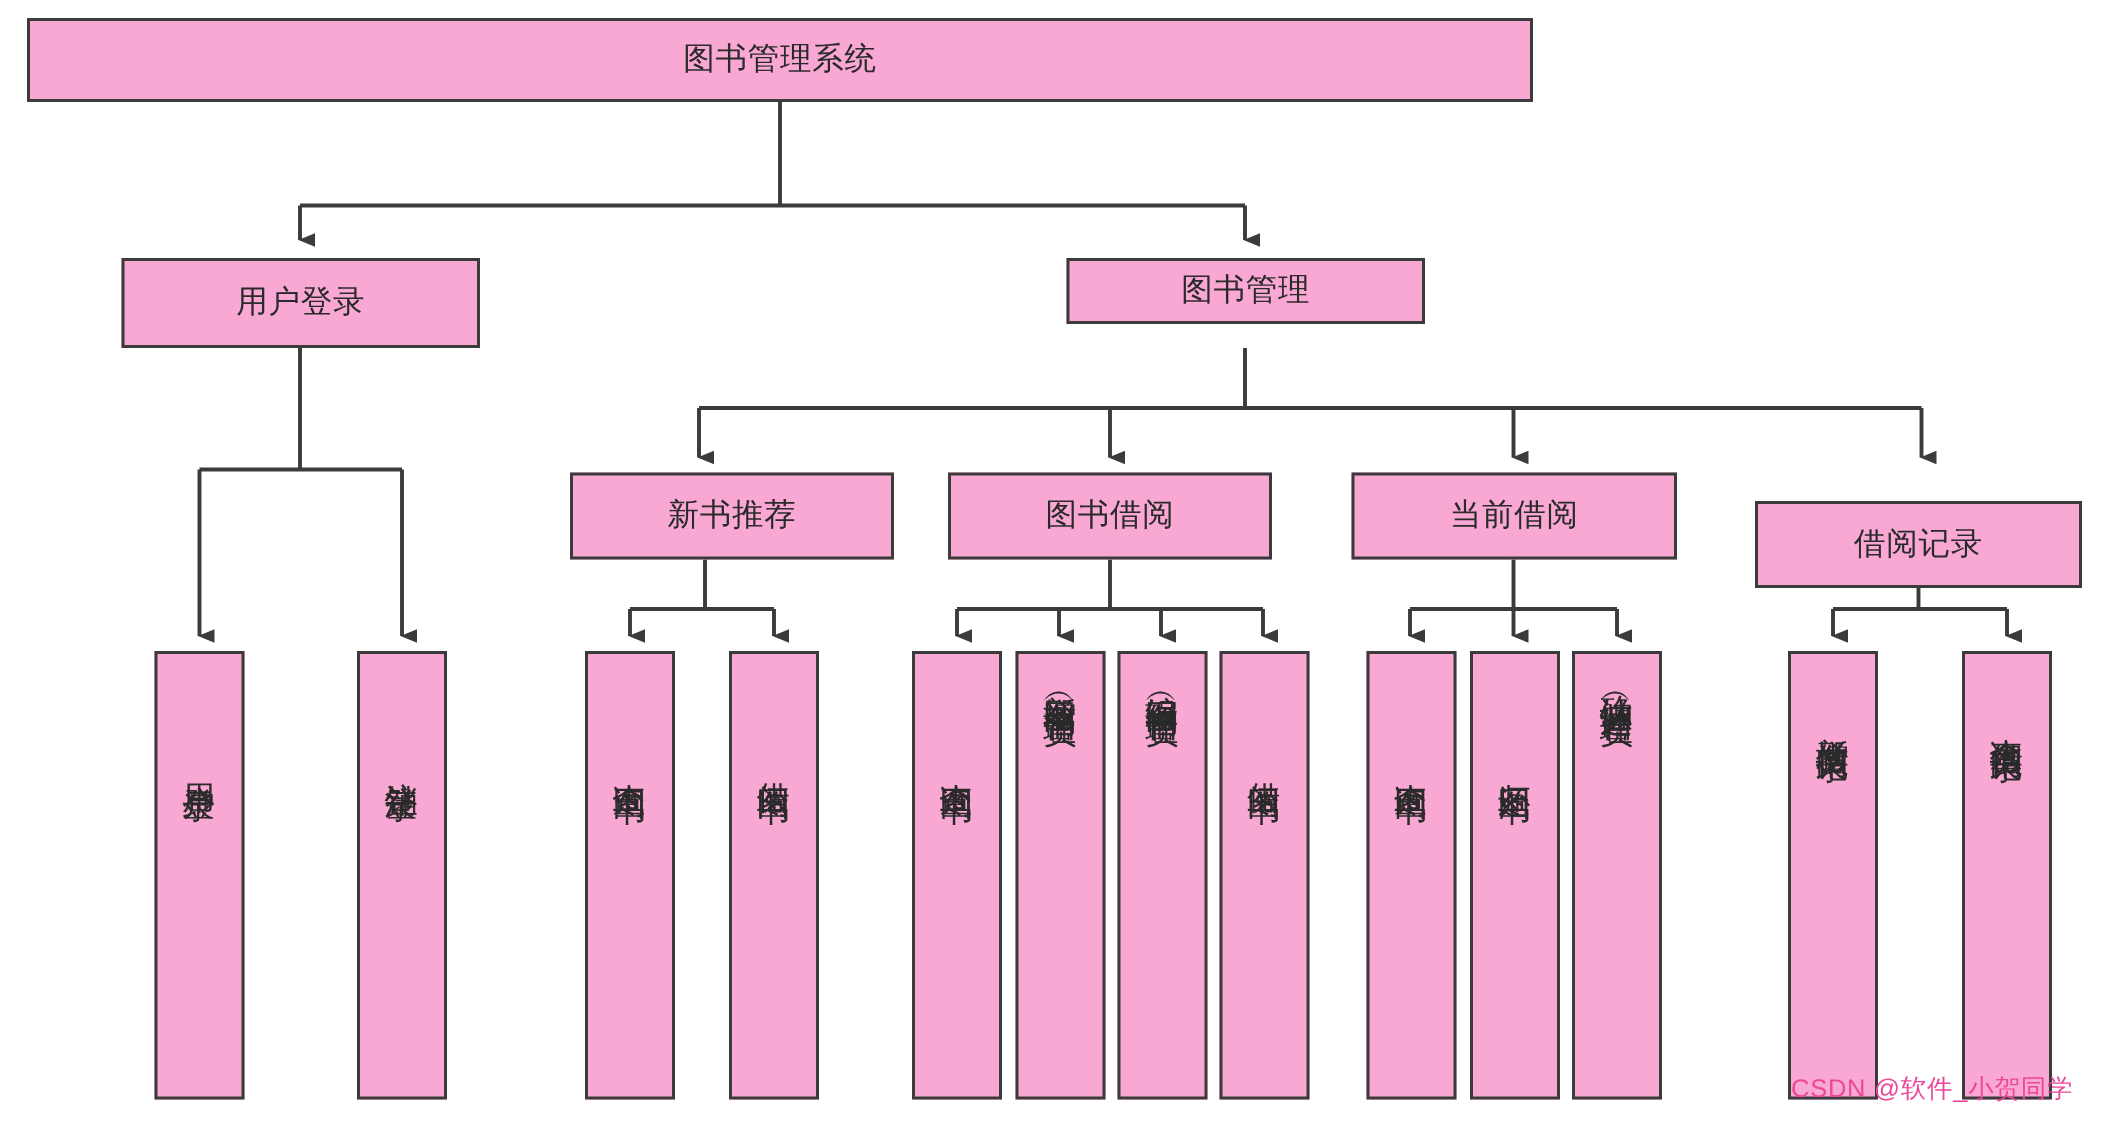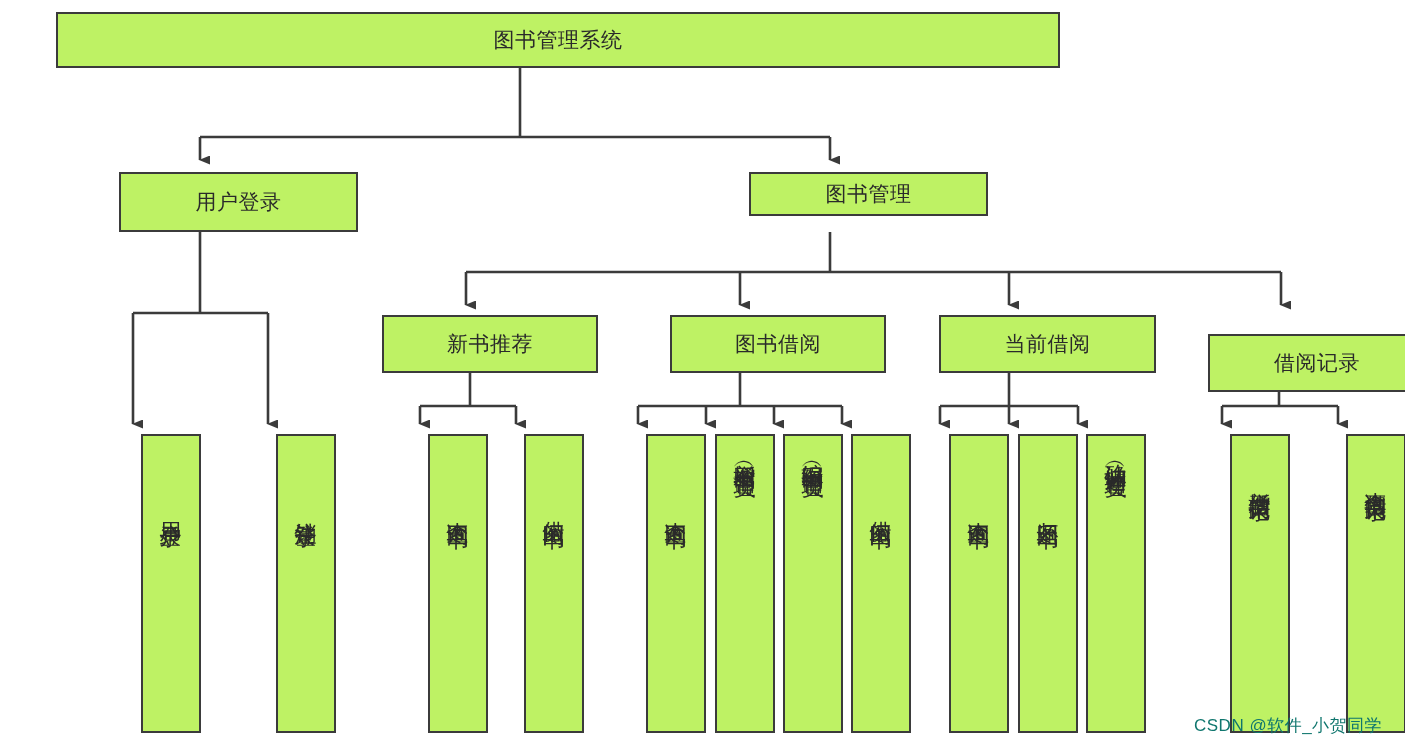--- a/index.html
+++ b/index.html
@@ -23,26 +23,25 @@
     position: absolute;
     top: 0;
     left: 0;
     width: 1405px;
     height: 747px;
   }
   .node-box {
     position: absolute;
     box-sizing: border-box;
     border: 2.5px solid #3b3b3b;
-    background: #bef264;
+    background: #f9a8d4;
     display: flex;
     align-items: center;
     justify-content: center;
     color: #1f1f1f;
-    margin-left: 38px;
   }
   .node-label {
     font-size: 21px;
     line-height: 1.1;
     letter-spacing: 0.5px;
     white-space: nowrap;
     color: #2a2a2a;
   }
   .node-box.vertical {
     align-items: flex-start;
@@ -54,21 +53,21 @@
     text-orientation: upright;
     font-size: 22px;
     line-height: 1.32;
     letter-spacing: 2px;
     white-space: nowrap;
     text-align: left;
   }
   .watermark {
     position: absolute;
     font-size: 17px;
-    color: #0f766e;
+    color: #ec4899;
     white-space: nowrap;
     letter-spacing: 0.5px;
   }
 </style>
 </head>
 <body>
 
 <div id="diagram-root">
 
   <svg class="diagram-canvas" viewBox="0 0 1405 747">
@@ -143,21 +142,21 @@
     <span class="node-label">图书管理系统</span>
   </div>
 
   <div class="node-box" style="left:81px; top:172px; width:239px; height:60px;">
     <span class="node-label">用户登录</span>
   </div>
   <div class="node-box" style="left:711px; top:172px; width:239px; height:44px;">
     <span class="node-label">图书管理</span>
   </div>
 
-  <div class="node-box" style="left:344px; top:315px; width:216px; height:58px;">
+  <div class="node-box" style="left:380px; top:315px; width:216px; height:58px;">
     <span class="node-label">新书推荐</span>
   </div>
   <div class="node-box" style="left:901px; top:315px; width:217px; height:58px;">
     <span class="node-label">当前借阅</span>
   </div>
   <div class="node-box" style="left:632px; top:315px; width:216px; height:58px;">
     <span class="node-label">图书借阅</span>
   </div>
   <div class="node-box" style="left:1170px; top:334px; width:218px; height:58px;">
     <span class="node-label">借阅记录</span>

